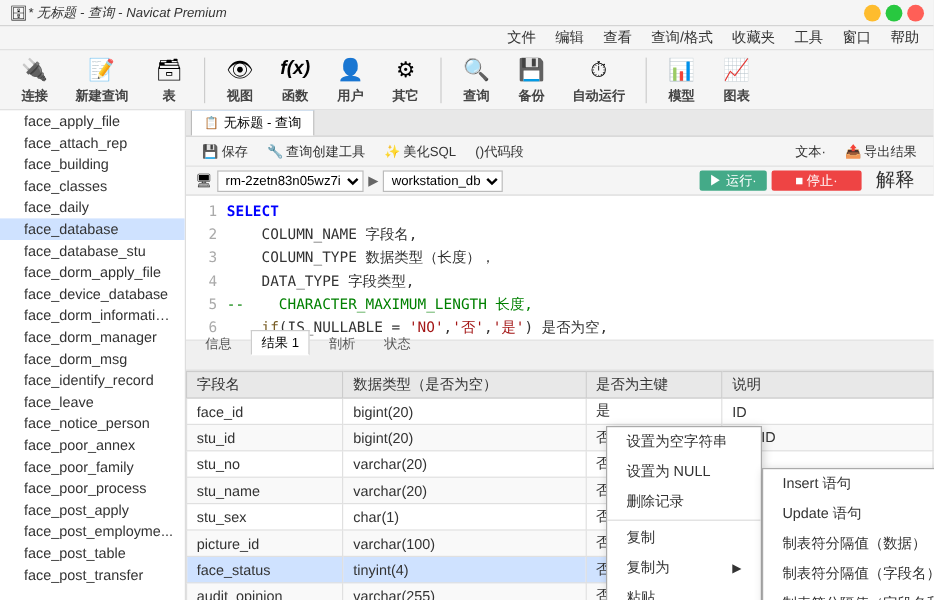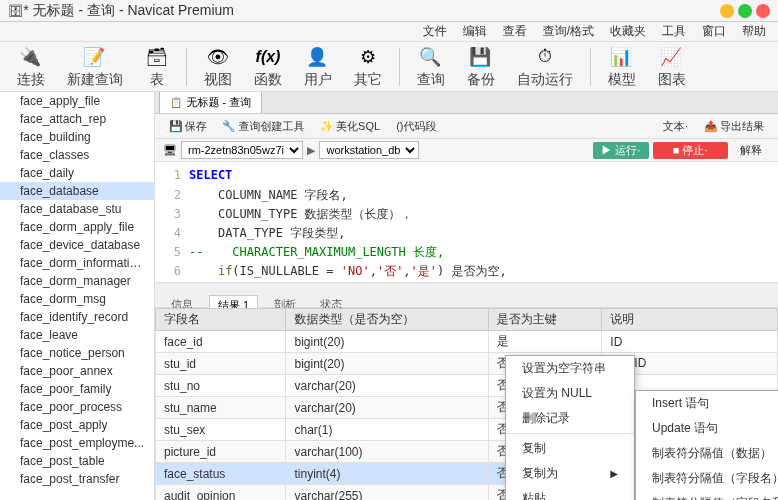--- a/index.html
+++ b/index.html
@@ -1,35 +1,35 @@
 <!DOCTYPE html>
 <html><head>
   <meta charset="utf-8">
   <style>
     * { margin: 0; padding: 0; box-sizing: border-box; }
     body { font-family: 'Microsoft YaHei', Arial, sans-serif; font-size: 12px; background: #f0f0f0; width: 778px; height: 500px; overflow: hidden; }
 
     
     .title-bar { background: #f5f5f5; height: 22px; display: flex; align-items: center; padding: 0 8px; border-bottom: 1px solid #ccc; }
-    .title-bar-text { font-size: 14px; color: #333; }
+    .title-bar-text { font-size: 11px; color: #333; font-style: italic; }
     .title-bar-controls { margin-left: auto; display: flex; gap: 4px; }
     .title-btn { width: 14px; height: 14px; border-radius: 50%; border: none; cursor: pointer; }
     .title-btn.close { background: #ff5f57; }
     .title-btn.min { background: #febc2e; }
     .title-btn.max { background: #28c840; }
 
     
     .menu-bar { background: #f5f5f5; height: 20px; display: flex; align-items: center; padding: 0 4px; border-bottom: 1px solid #ddd; justify-content: flex-end; }
     .menu-item { padding: 2px 8px; font-size: 12px; color: #333; cursor: pointer; }
 
     
     .toolbar { background: #f5f5f5; height: 50px; display: flex; align-items: center; padding: 4px 8px; border-bottom: 1px solid #ddd; gap: 4px; }
     .toolbar-btn { display: flex; flex-direction: column; align-items: center; padding: 4px 8px; cursor: pointer; border: 1px solid transparent; border-radius: 3px; min-width: 40px; }
     .toolbar-icon { width: 24px; height: 24px; display: flex; align-items: center; justify-content: center; font-size: 18px; }
-    .toolbar-label { font-size: 14px; color: #444; margin-top: 2px; }
+    .toolbar-label { font-size: 11px; color: #444; margin-top: 2px; font-weight: bold; }
     .toolbar-sep { width: 1px; height: 38px; background: #ccc; margin: 0 4px; }
 
     
     .main-layout { display: flex; height: calc(500px - 22px - 20px - 50px); }
 
     
     .sidebar { width: 155px; background: #fff; border-right: 1px solid #ddd; overflow-y: auto; }
     .sidebar-item { padding: 2px 8px 2px 20px; cursor: pointer; color: #333; font-size: 12px; white-space: nowrap; overflow: hidden; text-overflow: ellipsis; }
     .sidebar-item.selected { background: #cfe2ff; }
 
@@ -45,34 +45,34 @@
     
     .sub-toolbar { background: #f5f5f5; height: 26px; display: flex; align-items: center; padding: 0 8px; border-bottom: 1px solid #ddd; gap: 4px; }
     .sub-btn { padding: 2px 6px; font-size: 11px; color: #333; cursor: pointer; display: flex; align-items: center; gap: 2px; }
 
     
     .conn-bar { background: #f5f5f5; height: 24px; display: flex; align-items: center; padding: 0 8px; border-bottom: 1px solid #ddd; gap: 4px; font-size: 11px; }
     .conn-select { height: 18px; font-size: 11px; border: 1px solid #bbb; background: #fff; padding: 0 2px; }
     .conn-arrow { color: #666; }
     .run-btn { background: #4a8; color: #fff; padding: 1px 8px; border-radius: 2px; cursor: pointer; font-size: 11px; text-align: right; }
     .stop-btn { background: #e44; color: #fff; padding: 1px 20px; border-radius: 2px; cursor: pointer; font-size: 11px; }
-    .explain-btn { padding: 1px 8px; cursor: pointer; font-size: 11px; color: #333; font-family: Liberation Mono, monospace; }
+    .explain-btn { padding: 1px 8px; cursor: pointer; font-size: 16px; color: #333; font-family: Liberation Mono, monospace; }
 
     
     .editor { flex: 1; background: #fff; padding: 4px 8px; overflow-y: auto; font-family: Consolas, monospace; font-size: 12px; line-height: 1.6; color: #333; min-height: 120px; }
     .line { display: flex; gap: 8px; }
     .line-num { color: #aaa; min-width: 18px; text-align: right; user-select: none; }
     .kw { color: #00f; font-weight: bold; }
     .cmt { color: #008000; }
     .str { color: #a31515; }
     .fn { color: #795e26; }
 
     
     .results-panel { border-top: 1px solid #ddd; background: #fff; min-height: 180px; display: flex; flex-direction: column; }
-    .results-tabs { background: #f0f0f0; height: 22px; display: flex; align-items: flex-start; border-bottom: 1px solid #ddd; padding: 12px 8px; gap: 8px; font-size: 11px; }
+    .results-tabs { background: #f0f0f0; height: 22px; display: flex; align-items: flex-end; border-bottom: 1px solid #ddd; padding: 12px 8px; gap: 8px; font-size: 11px; }
     .results-tab { padding: 2px 8px; cursor: pointer; color: #555; }
     .results-tab.active { background: #fff; border: 1px solid #ccc; border-bottom: 1px solid #fff; color: #000; }
 
     
     .results-table { flex: 1; overflow: auto; }
     table { border-collapse: collapse; width: 100%; font-size: 12px; }
     thead tr { background: #e8e8e8; }
     th { padding: 2px 8px; border: 1px solid #ccc; font-weight: normal; text-align: left; white-space: nowrap; color: #333; }
     td { padding: 2px 8px; border: 1px solid #e0e0e0; white-space: nowrap; color: #333; }
     tr:nth-child(even) { background: #f9f9f9; }

